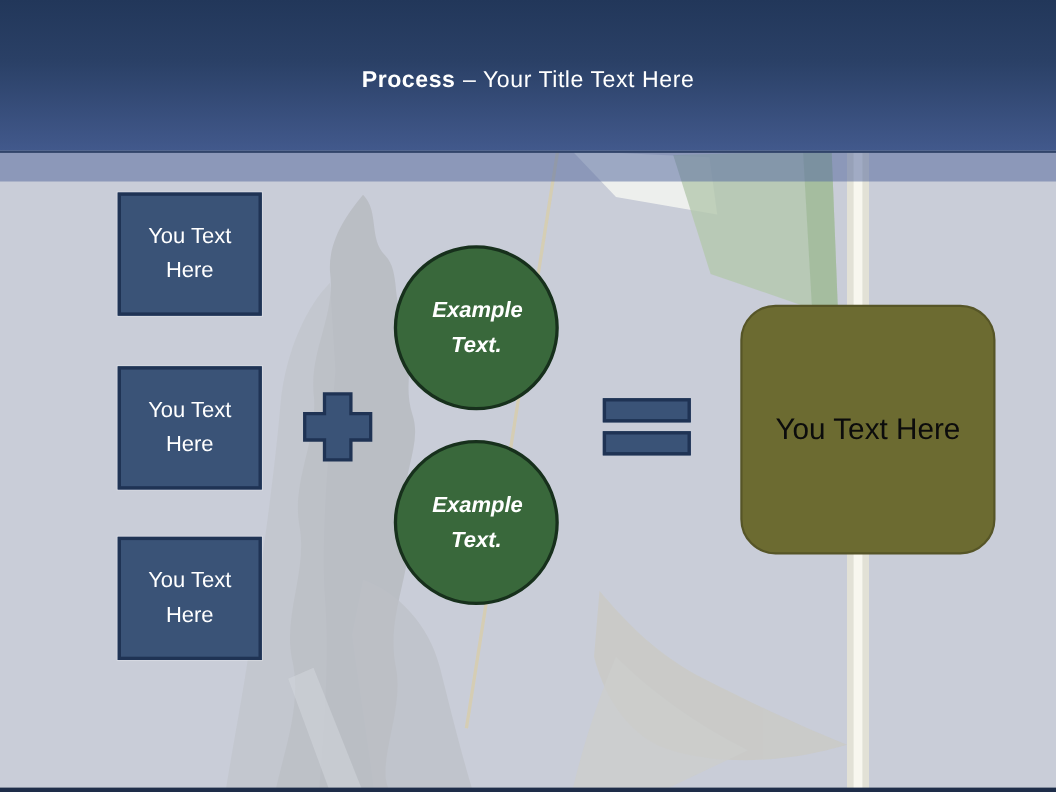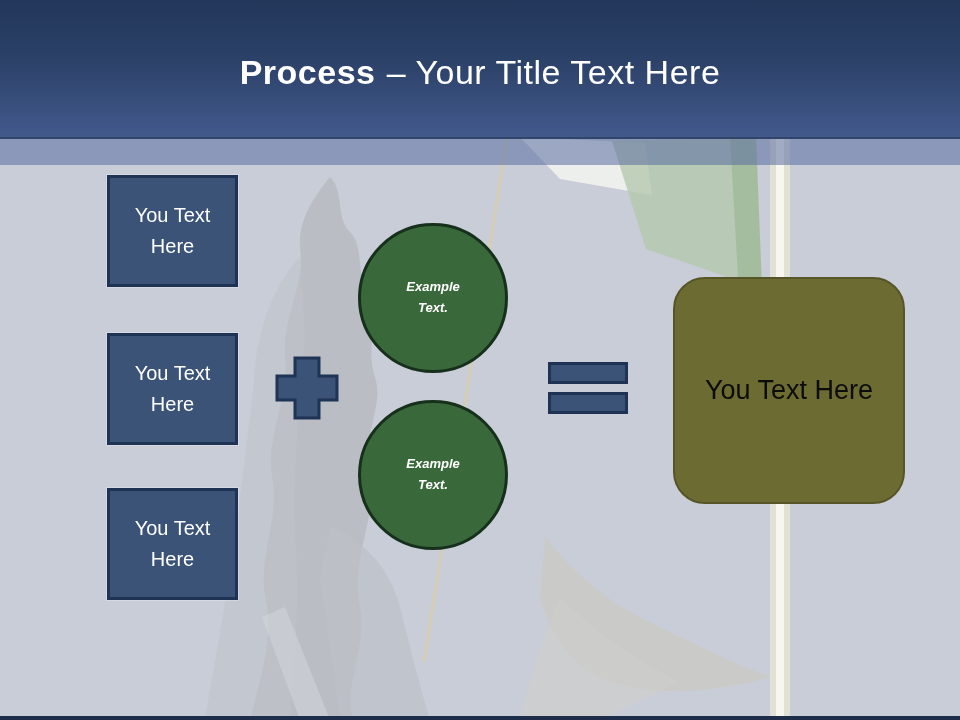--- a/index.html
+++ b/index.html
@@ -8,21 +8,21 @@
   .slide{position:relative;width:960px;height:720px;overflow:hidden;}
 
   
   .bg-photo{position:absolute;left:0;top:137px;width:960px;height:583px;z-index:0;}
 
   
   .title-bar{position:absolute;left:0;top:0;width:960px;height:137px;z-index:3;
     background:linear-gradient(180deg,#22375a 0%,#2a4066 40%,#42598c 100%);
     border-bottom:2px solid #31446a;
     display:flex;align-items:center;justify-content:center;}
-  .slide-title{margin:0;padding-top:8px;color:#ffffff;font-size:34px;font-weight:400;
+  .slide-title{margin:0;padding-top:8px;color:#ffffff;font-size:21px;font-weight:400;
     letter-spacing:0.5px;}
   .slide-title .t-bold{font-weight:700;}
   .slide-title .t-reg{margin-left:0.33em;}
 
   
   .subheader-strip{position:absolute;left:0;top:137px;width:960px;height:28px;z-index:2;
     background:rgba(90,110,160,0.55);}
 
   
   .pbox{position:absolute;left:107px;width:131px;height:112px;z-index:2;
@@ -37,21 +37,21 @@
   .plus-svg{position:absolute;left:275px;top:356px;width:64px;height:64px;z-index:2;}
   .equals{position:absolute;left:548px;top:362px;width:80px;z-index:2;}
   .equals .bar{width:80px;height:22px;background:#3a5377;border:3px solid #1f3354;
     box-sizing:border-box;}
   .equals .bar + .bar{margin-top:8px;}
 
   
   .circle{position:absolute;left:358px;width:150px;height:150px;border-radius:50%;z-index:2;
     background:#39683b;border:3px solid #17301c;box-sizing:border-box;
     display:flex;align-items:center;justify-content:center;text-align:center;
-    color:#ffffff;font-size:13px;font-weight:700;font-style:italic;line-height:1.6;}
+    color:#ffffff;font-size:20px;font-weight:700;font-style:italic;line-height:1.6;}
   .circle.c1{top:223px;} .circle.c2{top:400px;}
   .circle span{display:block;width:80px;}
 
   
   .result{position:absolute;left:673px;top:277px;width:232px;height:227px;z-index:2;
     background:#6c6b31;border:2px solid #565527;border-radius:32px;box-sizing:border-box;
     display:flex;align-items:center;justify-content:center;
     color:#0c0c0c;font-size:27px;}
 
   

